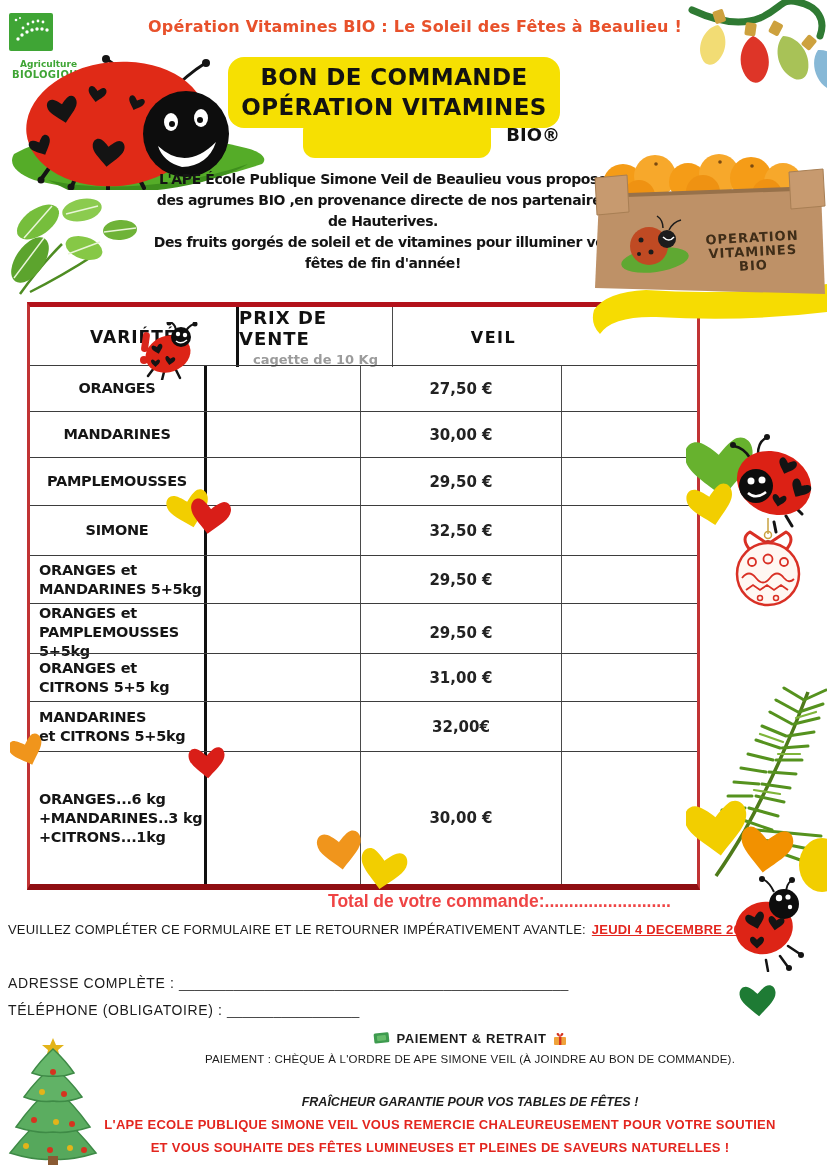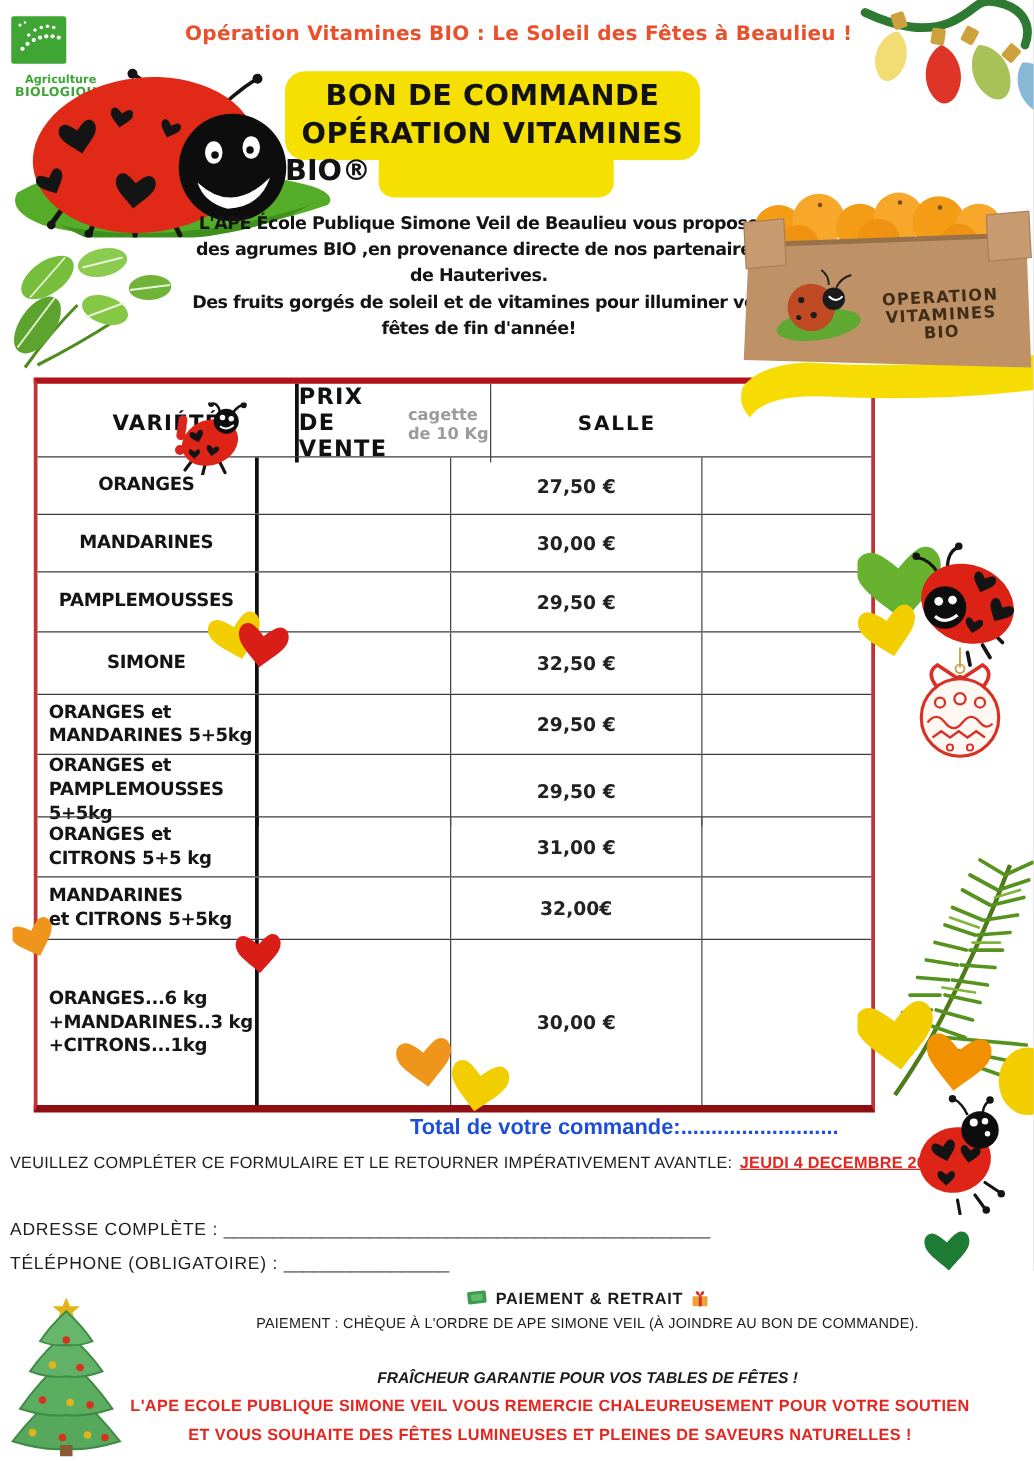--- a/index.html
+++ b/index.html
@@ -10,53 +10,53 @@
   .banner { left: 110px; top: 17px; width: 610px; text-align: center;
             font-size: 16px; font-weight: bold; color: #E8512B; letter-spacing: .2px; }
 
   .logo-wrap { left: 6px; top: 12px; width: 120px; }
   .logo-txt1 { font-size: 9px; font-weight: bold; color: #3FA535; margin-left: 14px; margin-top: 1px; }
   .logo-txt2 { font-size: 10px; font-weight: bold; color: #3FA535; margin-left: 6px; letter-spacing: .3px; }
 
   .yband { background: #F6E002; border-radius: 16px; }
   .title-lines { left: 228px; top: 62px; width: 332px; text-align: center;
                  font-size: 23px; font-weight: bold; color: #121212; line-height: 30px; letter-spacing: .4px; }
-  .title-line3 { left: 228px; top: 124px; width: 332px; text-align: left;
-                 font-size: 23px; font-weight: bold; color: #121212; }
+  .title-line3 { left: 228px; top: 124px; width: 332px; text-align: right;
+                 font-size: 18px; font-weight: bold; color: #121212; }
 
   .intro { left: 128px; top: 169px; width: 510px; text-align: center;
            font-size: 14px; font-weight: bold; color: #141414; line-height: 21px; letter-spacing: -0.4px; }
 
   
   .ftable { left: 27px; top: 302px; width: 673px; height: 588px; background: #fff;
             border-top: 5px solid #B3121B; border-bottom: 6px solid #8F0E12;
             border-left: 3px solid #C13334; border-right: 3px solid #C13334;
             display: flex; flex-direction: column; }
   .trow { display: grid; grid-template-columns: 177px 154px 201px 1fr; border-top: 1.6px solid #3d3d3d; }
   .trow.hdr { border-top: none; padding-left: 32px; }
   .h58 { height: 58px; } .h46 { height: 46px; } .h48 { height: 48px; } .h50 { height: 50px; }
   .rlast { flex: 1; }
   .cell { display: flex; align-items: center; justify-content: center; }
   .c1 { border-right: 3.5px solid #101010; }
   .c2, .c3 { border-right: 1.6px solid #4a4a4a; }
   .hvar { justify-content: flex-start; padding-left: 28px; font-size: 17px; font-weight: bold; letter-spacing: 1px; color: #111; }
   .hq { font-size: 17.5px; font-weight: bold; letter-spacing: .5px; color: #111; }
-  .hp { flex-direction: row; align-items: center; }
+  .hp { flex-direction: column; align-items: center; }
   .hp-main { font-size: 18px; font-weight: bold; letter-spacing: 1px; color: #111; }
   .hp-sub { font-size: 13px; font-weight: bold; color: #9b9b9b; margin-top: 3px; }
   .ht { font-size: 16px; font-weight: bold; letter-spacing: 1.5px; color: #111; }
   .variety { font-size: 14.5px; font-weight: bold; color: #151515; white-space: pre-line;
              line-height: 19px; text-align: left; letter-spacing: -0.3px; }
   .vleft { justify-content: flex-start; padding-left: 9px; }
   .vleft .variety { text-align: left; }
   .price { font-size: 15px; font-weight: bold; color: #222; }
 
   
   .caps { font-family: "Liberation Sans", sans-serif; color: #1c1c1c; }
-  .total-line { left: 328px; top: 891px; font-size: 17.5px; font-weight: bold; color: #1d4ed8; white-space: nowrap; }
+  .total-line { left: 328px; top: 891px; font-size: 17.5px; font-weight: bold; color: #ef4444; white-space: nowrap; }
   .deadline { left: 8px; top: 922px; font-size: 13px; letter-spacing: .2px; white-space: nowrap; }
   .date-red { color: #E3261F; font-weight: bold; text-decoration: underline; margin-left: 6px; }
   .fl { font-size: 14px; letter-spacing: .6px; white-space: nowrap; }
   .fill { color: #3f3f3f; letter-spacing: 0; }
   .nomline { left: 8px; top: 948px; } .adrline { left: 8px; top: 975px; } .telline { left: 8px; top: 1002px; }
 
   .pm-title { left: 150px; top: 1031px; width: 640px; display: flex; align-items: center; justify-content: center;
               gap: 7px; font-size: 13px; font-weight: bold; letter-spacing: .6px; }
   .fline1 { left: 150px; top: 1053px; width: 640px; text-align: center; font-size: 11.5px; letter-spacing: .2px; }
   .fline2 { left: 150px; top: 1074px; width: 640px; text-align: center; font-size: 11.5px; letter-spacing: .2px; }
@@ -174,21 +174,21 @@
     <path d="M24,52 L52,20 M66,28 L98,20 M14,92 L44,52 M68,68 L100,56 M104,46 L136,42" stroke="#E9F5D8" stroke-width="1.5" fill="none"></path>
   </svg>
 
   <div class="abs ftable">
     <div class="trow hdr h58">
       <div class="cell c1 hvar">VARIÉTÉS</div>
       <div class="cell c3 hp">
         <div class="hp-main">PRIX DE VENTE</div>
         <div class="hp-sub">cagette de 10 Kg</div>
       </div>
-      <div class="cell ht">SALLE</div>
+      <div class="cell ht">VEIL</div>
     </div>
 
     <div class="trow h46">
       <div class="cell c1">
           <span class="variety">ORANGES</span>
         </div>
       <div class="cell c2"></div>
       <div class="cell c3">
           <span class="price">27,50 €</span>
         </div>

